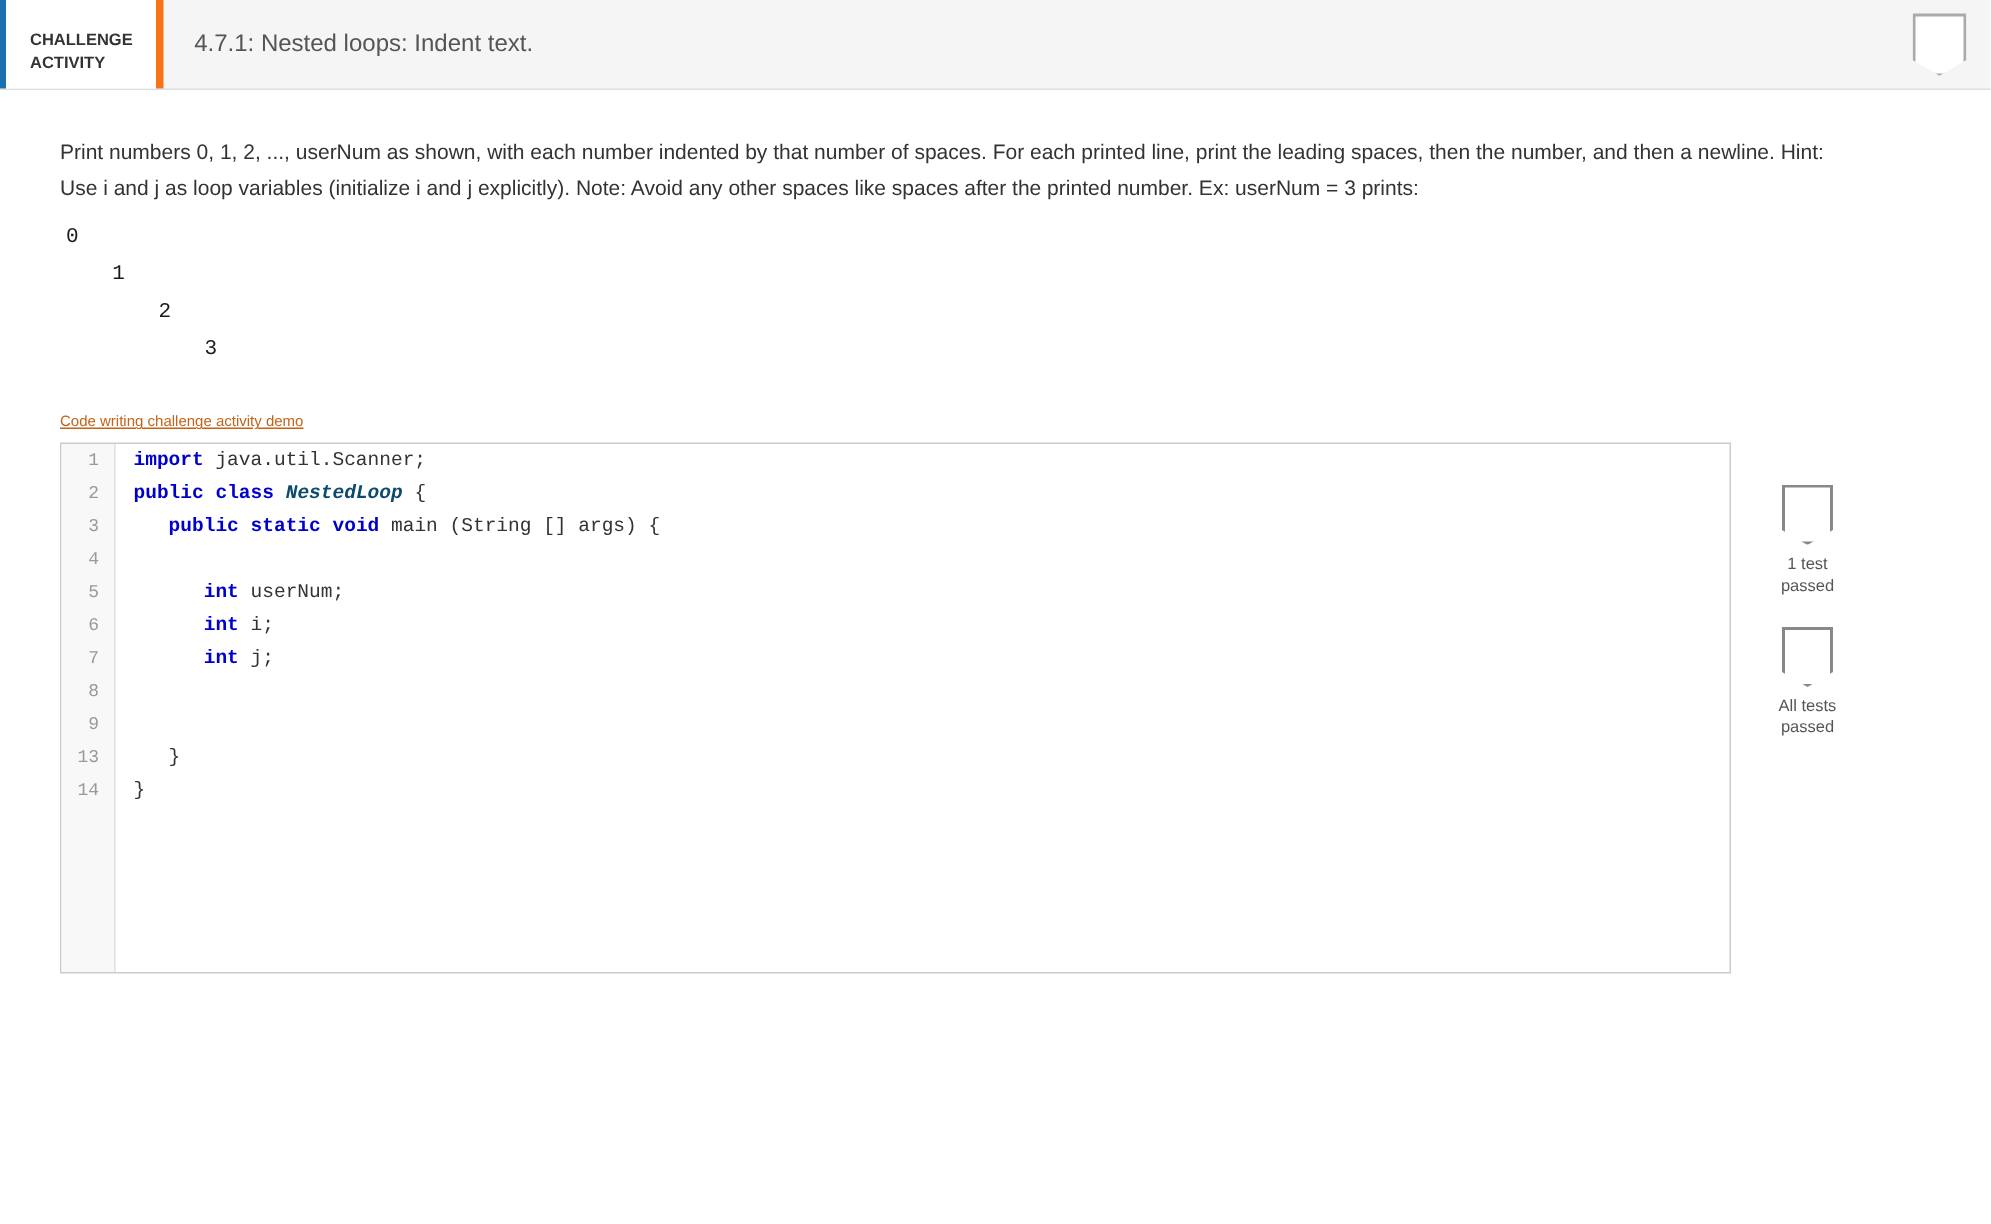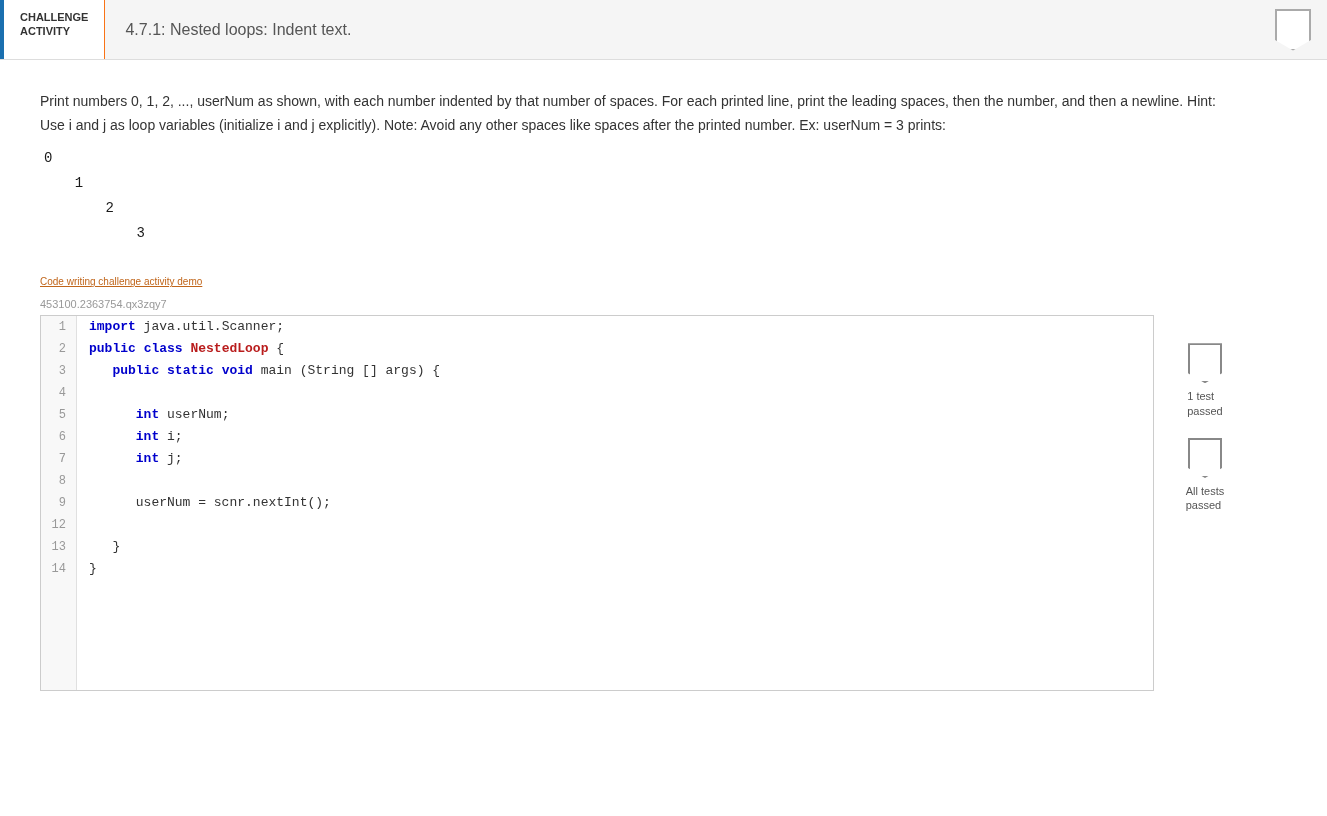--- a/index.html
+++ b/index.html
@@ -9,31 +9,31 @@
     .header {
       display: flex;
       align-items: center;
       background: #f5f5f5;
       border-bottom: 1px solid #ddd;
       padding: 0;
       height: 60px;
     }
     .challenge-label {
       background: #fff;
-      border-right: 1px solid #f97316;
+      border-right: 5px solid #f97316;
       border-left: 4px solid #1a6faf;
       padding: 10px 16px;
       font-size: 11px;
       font-weight: bold;
       color: #333;
       line-height: 1.3;
       text-transform: uppercase;
       height: 100%;
       display: flex;
-      align-items: flex-start;
+      align-items: flex-end;
     }
     .header-title {
       padding: 0 20px;
       font-size: 16px;
       color: #555;
       flex: 1;
     }
     .header-badge {
       margin-right: 16px;
       width: 36px;
@@ -122,21 +122,21 @@
       user-select: none;
     }
     .line-code {
       padding-left: 12px;
       line-height: 22px;
       white-space: pre;
       color: #333;
     }
     
     .kw { color: #0000cc; font-weight: bold; }
-    .cls { color: #b91c1c; font-weight: bold; }
+    .cls { color: #0c4a6e; font-weight: bold; font-style: italic; }
     .cm { color: #888; font-style: italic; }
 
     
     .right-panel {
       display: flex;
       flex-direction: column;
       align-items: center;
       margin-left: 16px;
       padding-top: 28px;
       gap: 20px;
@@ -154,20 +154,21 @@
       border: 2px solid #aaa;
       background: #fff;
       clip-path: polygon(0 0, 100% 0, 100% 75%, 50% 100%, 0 75%);
     }
     .badge-icon.passed {
       border-color: #888;
     }
     .test-label {
       font-size: 11px;
       color: #555;
+      text-align: center;
       line-height: 1.3;
     }
   </style>
 </head>
 <body>
 
 <div class="header">
   <div class="challenge-label">
     <div>
       <div>CHALLENGE</div>
@@ -185,23 +186,20 @@
 
   <div class="example-output">
     <span class="line" style="padding-left:0em">0</span>
     <span class="line" style="padding-left:1em">&nbsp;&nbsp;1</span>
     <span class="line" style="padding-left:2em">&nbsp;&nbsp;&nbsp;&nbsp;2</span>
     <span class="line" style="padding-left:3em">&nbsp;&nbsp;&nbsp;&nbsp;&nbsp;&nbsp;3</span>
   </div>
 
   <a class="demo-link">Code writing challenge activity demo</a>
 
-  <div style="margin-bottom:4px">
-    <span class="code-id">453100.2363754.qx3zqy7</span>
-  </div>
 
   <div class="code-section">
     <div class="code-editor-wrapper">
       <div class="code-editor">
 
         <div class="code-line">
           <span class="line-num">1</span>
           <span class="line-code"><span class="kw">import</span> java.util.Scanner;</span>
         </div>
         <div class="code-line">
@@ -226,25 +224,20 @@
         <div class="code-line">
           <span class="line-num">7</span>
           <span class="line-code">      <span class="kw">int</span> j;</span>
         </div>
         <div class="code-line">
           <span class="line-num">8</span>
           <span class="line-code"></span>
         </div>
         <div class="code-line">
           <span class="line-num">9</span>
-          <span class="line-code">      userNum = scnr.nextInt();</span>
-        </div>
-        <div class="code-line">
-          <span class="line-num">12</span>
-          <span class="line-code"></span>
         </div>
         <div class="code-line">
           <span class="line-num">13</span>
           <span class="line-code">   }</span>
         </div>
         <div class="code-line">
           <span class="line-num">14</span>
           <span class="line-code">}</span>
         </div>
 

